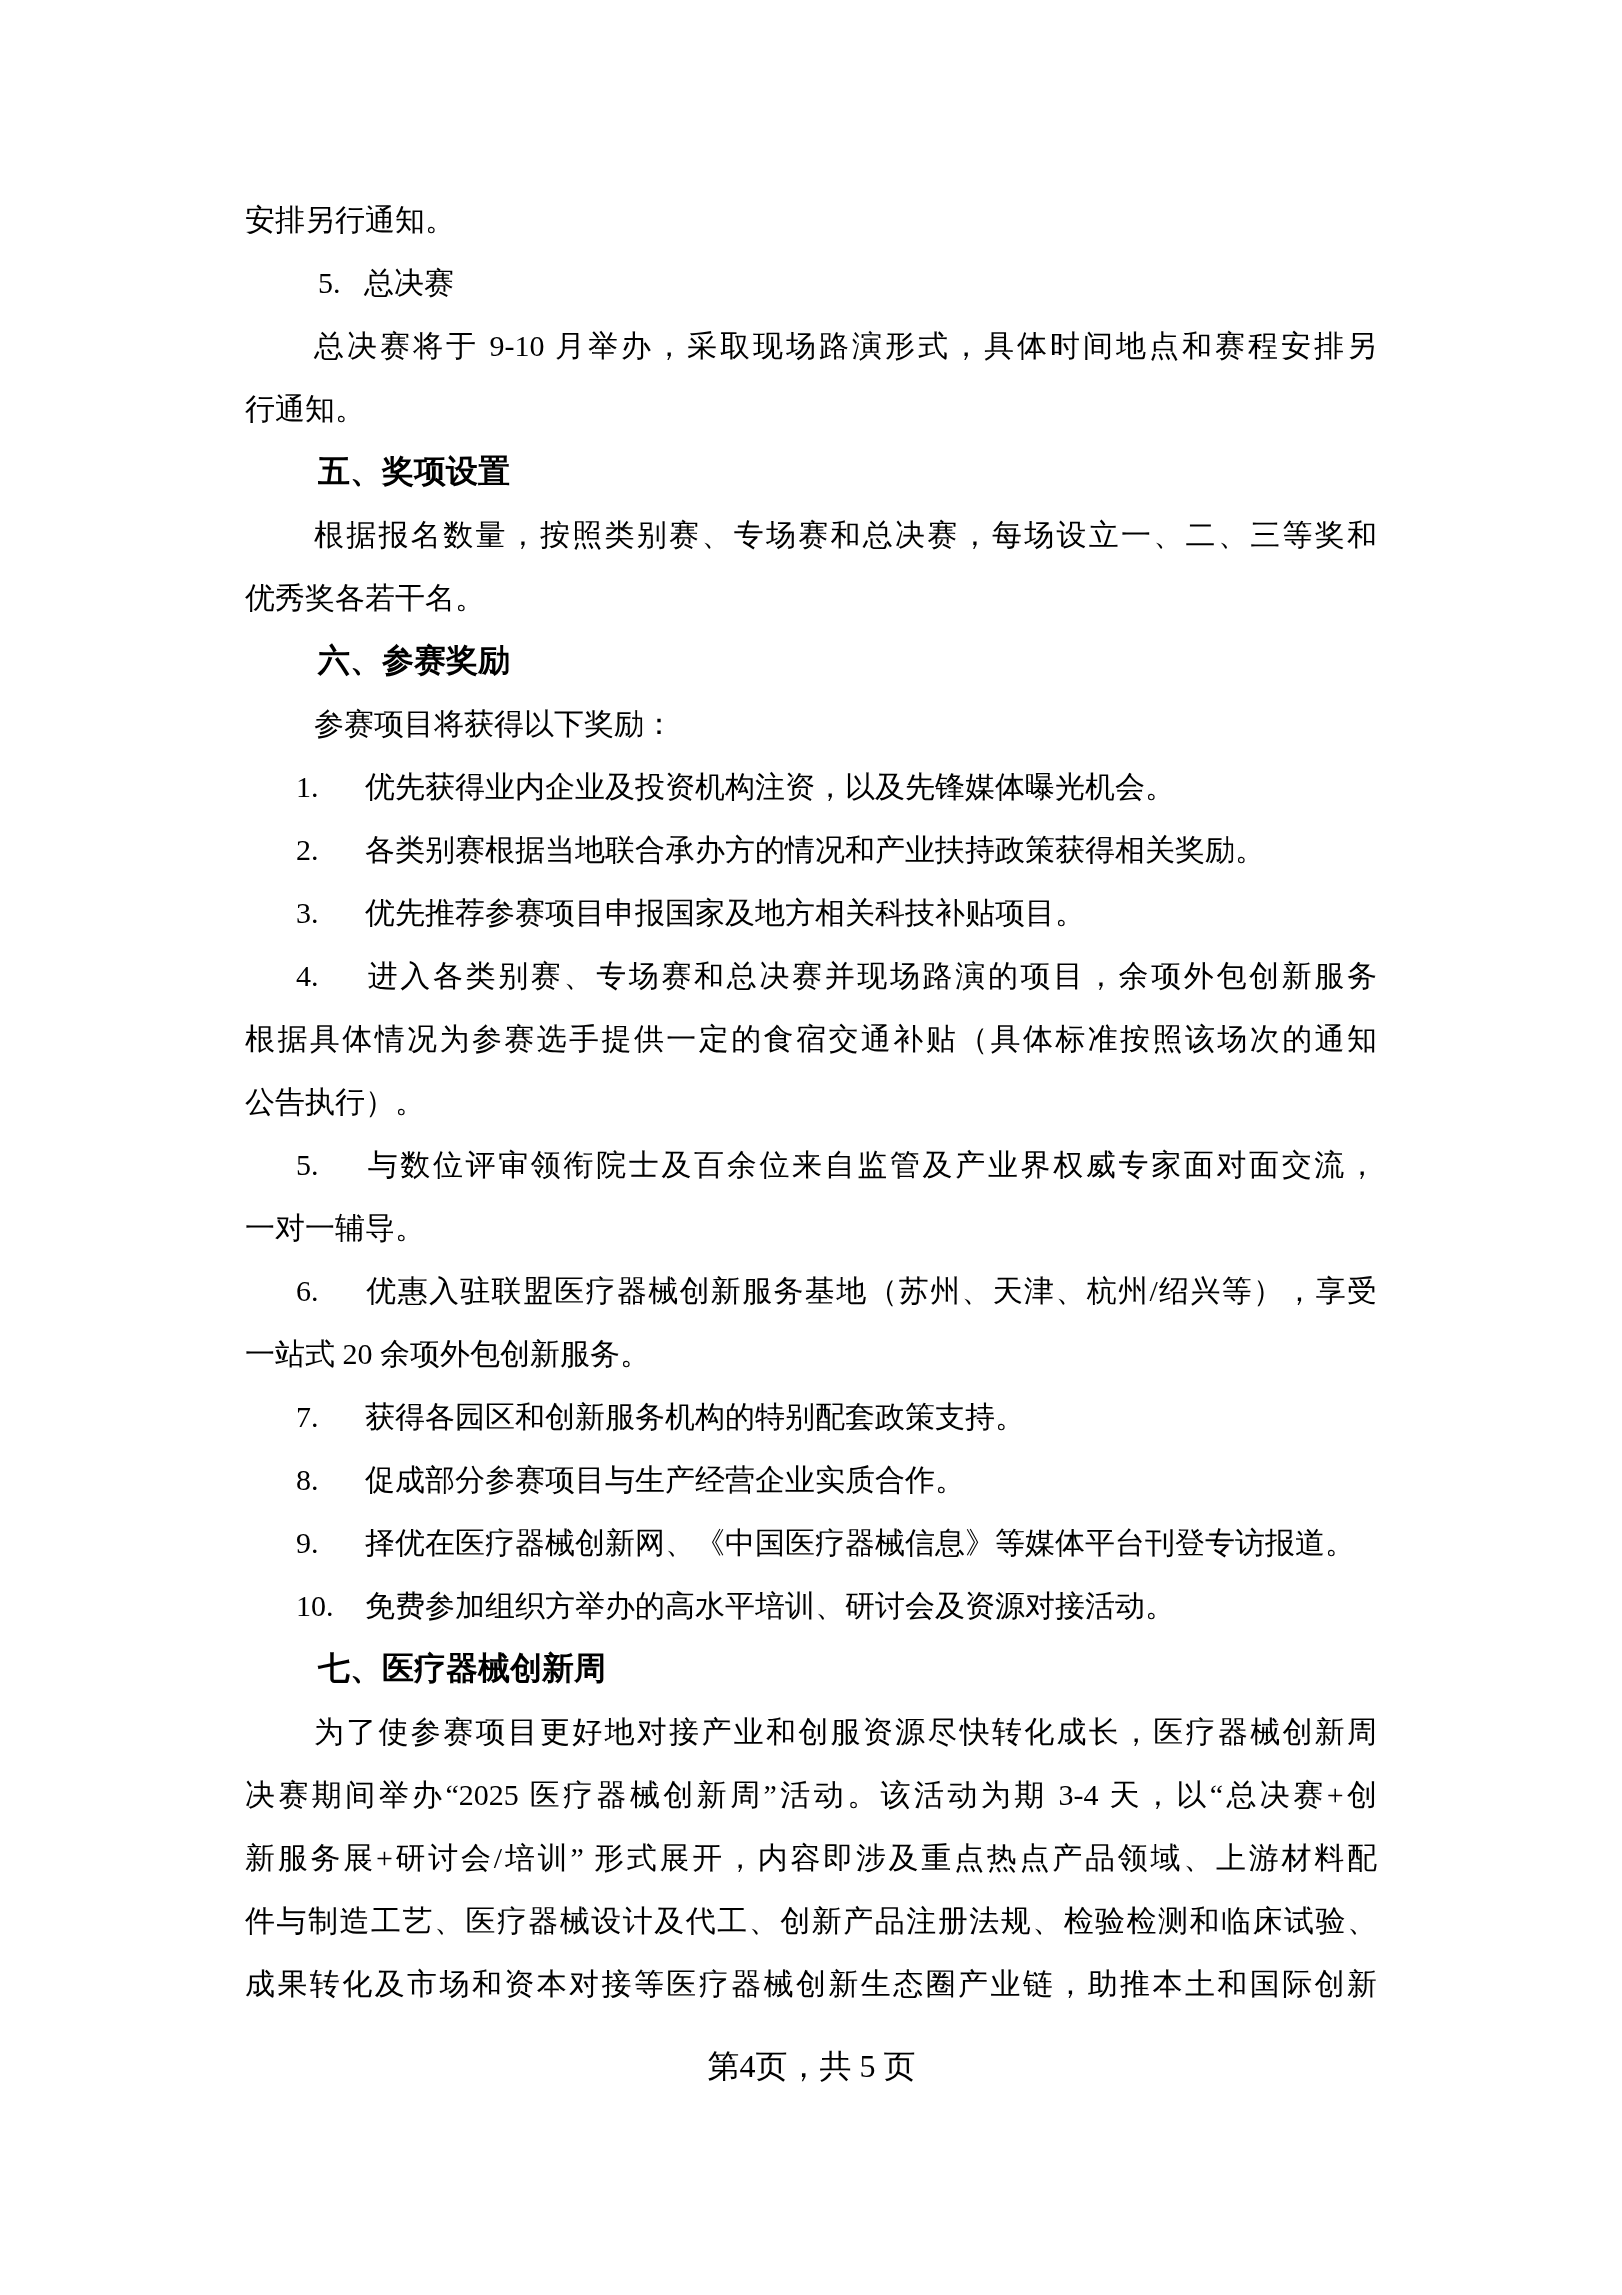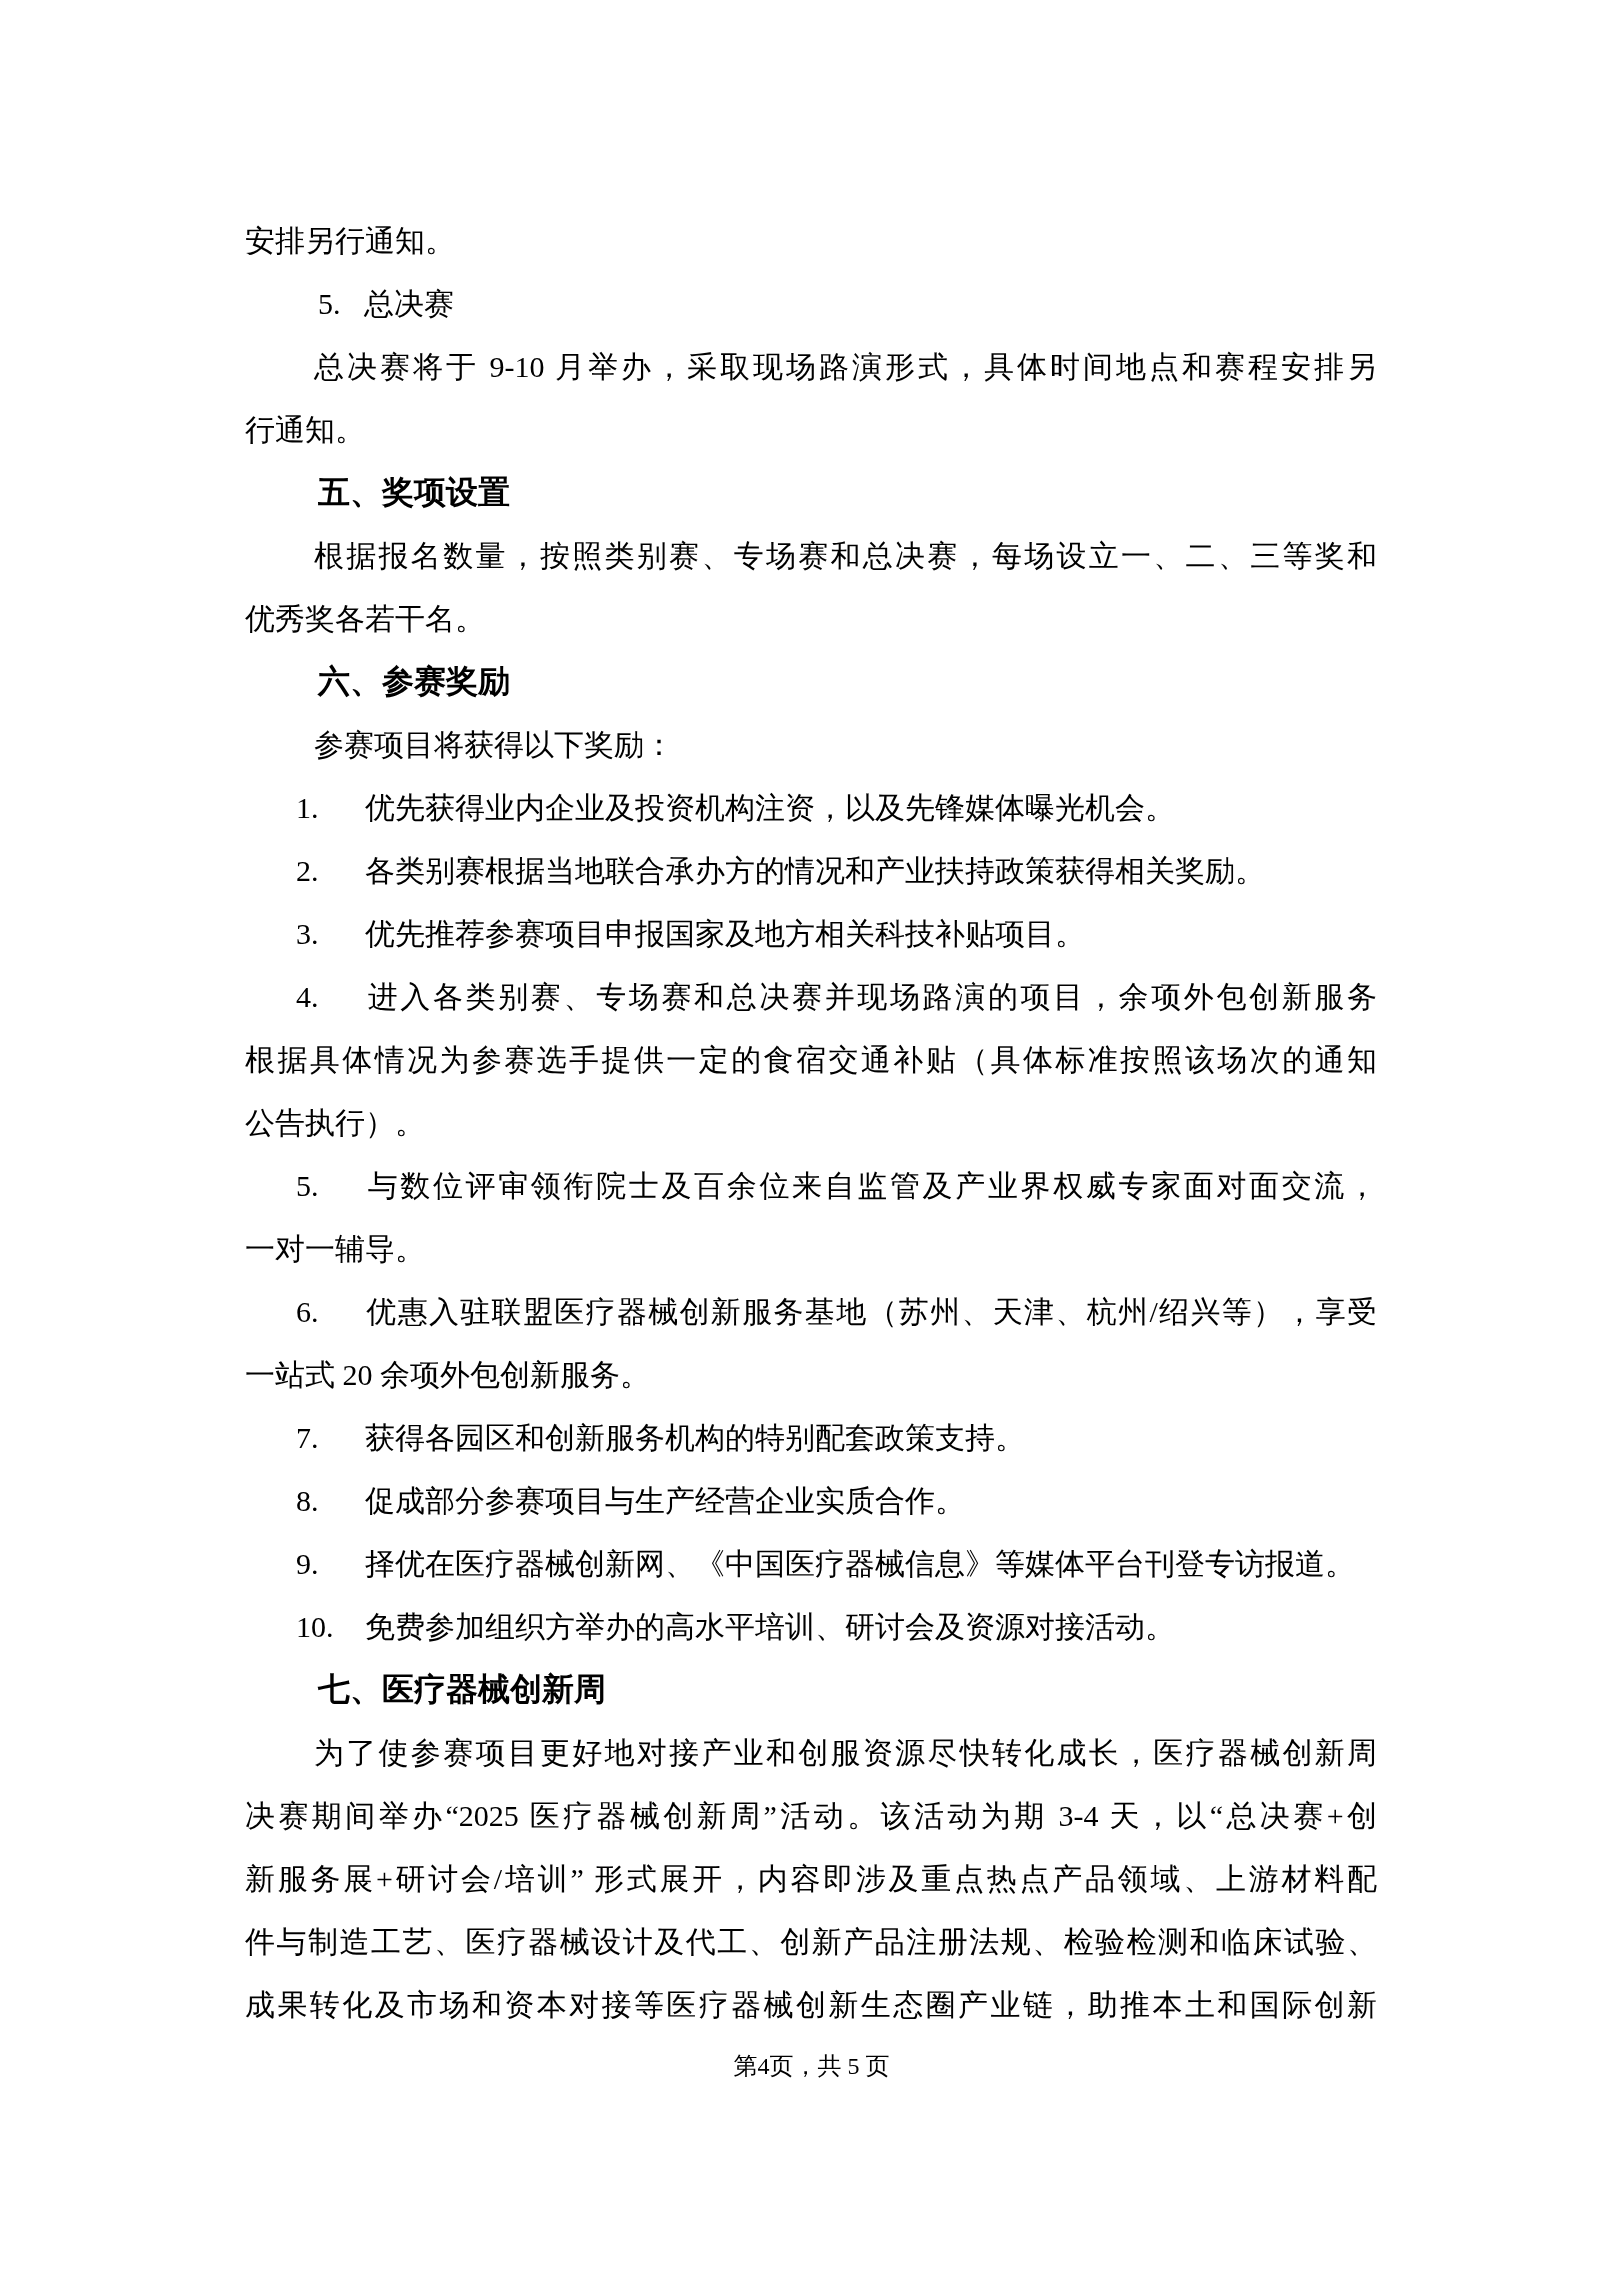--- a/index.html
+++ b/index.html
@@ -10,21 +10,21 @@
   .page {
     position: relative;
     width: 1623px;
     height: 2295px;
     background: #ffffff;
     overflow: hidden;
   }
   .content {
     position: absolute;
     left: 245px;
-    top: 209px;
+    top: 188px;
     width: 1132px;
     font-family: "Liberation Serif", "DejaVu Serif", serif;
     font-size: 30px;
     line-height: 63px;
     color: #000000;
   }
   .l {
     height: 63px;
     overflow: hidden;
     text-align: left;
@@ -56,21 +56,21 @@
     display: inline-block;
     min-width: 46px;
   }
   .footer {
     position: absolute;
     left: 0;
     top: 2047px;
     width: 1623px;
     text-align: center;
     font-family: "Liberation Serif", "DejaVu Serif", serif;
-    font-size: 24px;
+    font-size: 32px;
     line-height: 39px;
     color: #000000;
   }
 </style>
 </head>
 <body>
 
 <div class="page">
   <div class="content">
 

